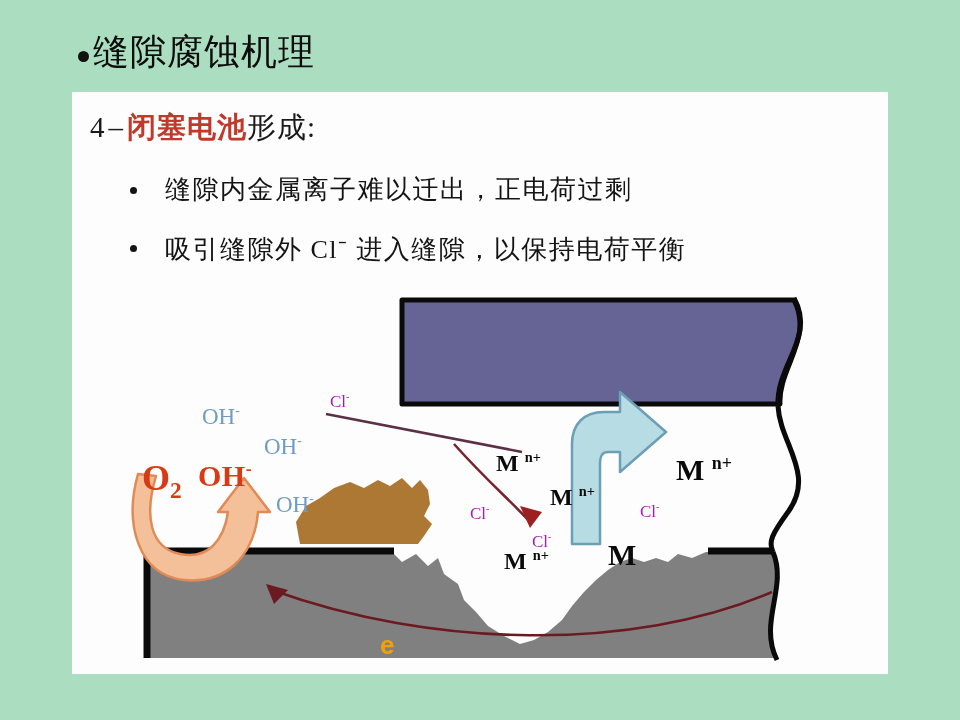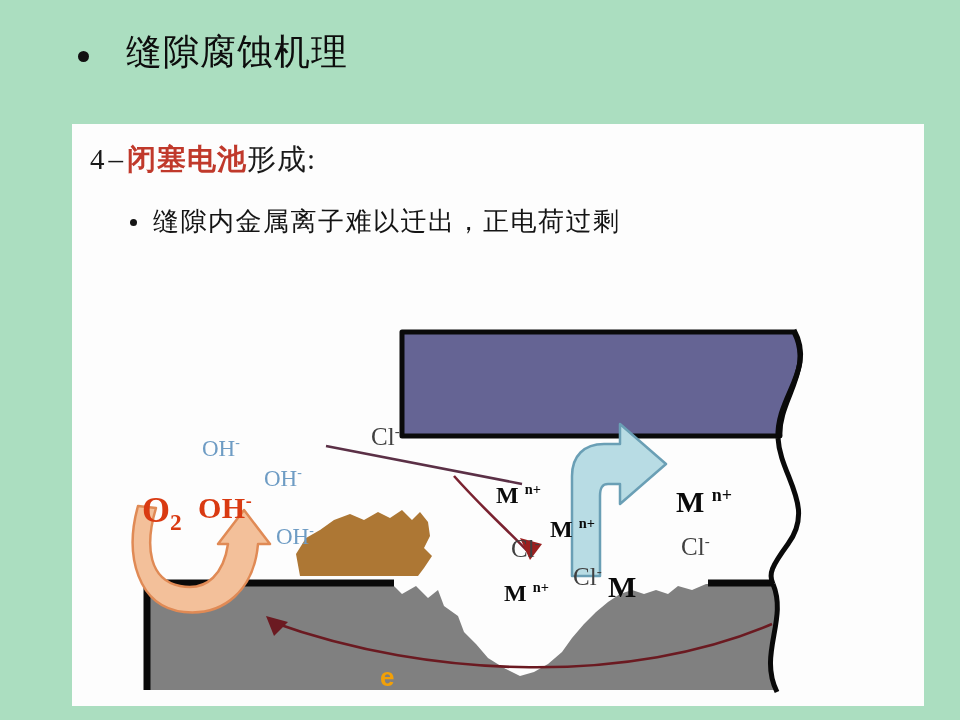--- a/index.html
+++ b/index.html
@@ -15,21 +15,21 @@
     position: relative;
   }
 
   
   #slide-title {
     position: absolute;
     left: 78px;
     top: 30px;
     display: flex;
     align-items: flex-start;
-    gap: 37px;
+    gap: 4px;
   }
   #slide-title .bullet-dot {
     width: 11px;
     height: 11px;
     border-radius: 50%;
     background: #111;
     margin-top: 21px;
     flex: 0 0 auto;
   }
   #slide-title .title-text {
@@ -38,26 +38,25 @@
     color: #0d0d0d;
     line-height: 1.25;
     letter-spacing: 1px;
     white-space: nowrap;
   }
 
   
   #content-panel {
     position: absolute;
     left: 72px;
-    top: 124px;
+    top: 92px;
     width: 816px;
     height: 582px;
     background: #FDFDFD;
     overflow: hidden;
-    padding-left: 36px;
   }
 
   
   #panel-heading {
     position: absolute;
     left: 18px;
     top: 16px;
     font-size: 29px;
     color: #1a1a1a;
     white-space: nowrap;
@@ -69,21 +68,21 @@
     color: #C0392B;
     font-weight: bold;
     letter-spacing: 1px;
   }
   #panel-heading .tail { letter-spacing: 1px; }
 
   .panel-bullet {
     position: absolute;
     display: flex;
     align-items: flex-start;
-    gap: 16px;
+    gap: 28px;
     font-size: 26px;
     color: #141414;
     white-space: nowrap;
     letter-spacing: 1.5px;
   }
   .panel-bullet .dot {
     width: 7px;
     height: 7px;
     border-radius: 50%;
     background: #141414;
@@ -125,24 +124,23 @@
     font-weight: bold;
     letter-spacing: 0.5px;
   }
   .lbl-o2 {
     color: #D93A12;
     font-size: 36px;
     font-weight: bold;
   }
   .lbl-o2 .sub { font-size: 0.65em; vertical-align: sub; }
   .lbl-cl {
-    color: #404040;
-    font-size: 25px;
+    color: #a21caf;
+    font-size: 17px;
     font-weight: normal;
-    margin-left: 41px;
   }
   .lbl-m {
     color: #0A0A0A;
     font-size: 24px;
     font-weight: bold;
   }
   .lbl-m-big {
     color: #0A0A0A;
     font-size: 30px;
     font-weight: bold;
@@ -170,20 +168,24 @@
 
 <div id="content-panel">
 
   <div id="panel-heading">
     <span class="num">4</span><span class="dash">–</span><span class="hl">闭塞电池</span><span class="tail">形成:</span>
   </div>
 
   <div class="panel-bullet" id="panel-bullet-1">
     <span class="dot"></span>
     <span>缝隙内金属离子难以迁出，正电荷过剩</span>
+  </div>
+  <div class="panel-bullet" id="panel-bullet-2">
+    <span class="dot"></span>
+    <span>吸引缝隙外 Cl⁻ 进入缝隙，以保持电荷平衡</span>
   </div>
 
   <div id="diagram">
     <svg width="816" height="582" viewBox="0 0 816 582" xmlns="http://www.w3.org/2000/svg">
 
       <path d="M 330,208 L 722,208 C 742,246 706,276 708,312 L 330,312 Z" fill="#656494" stroke="#0A0A0A" stroke-width="5" stroke-linejoin="round"></path>
 
       <path d="M 72,460 L 320,460
                L 330,470 L 344,462 L 356,474 L 366,466
                L 372,482 L 386,492 L 392,508 L 404,520

